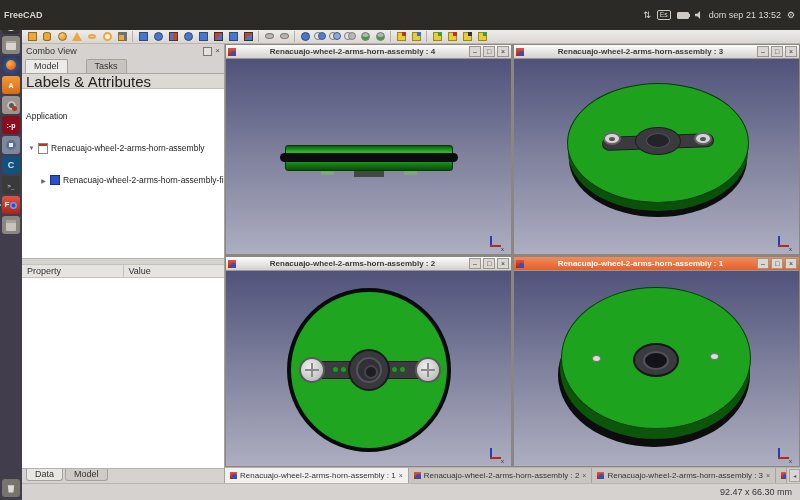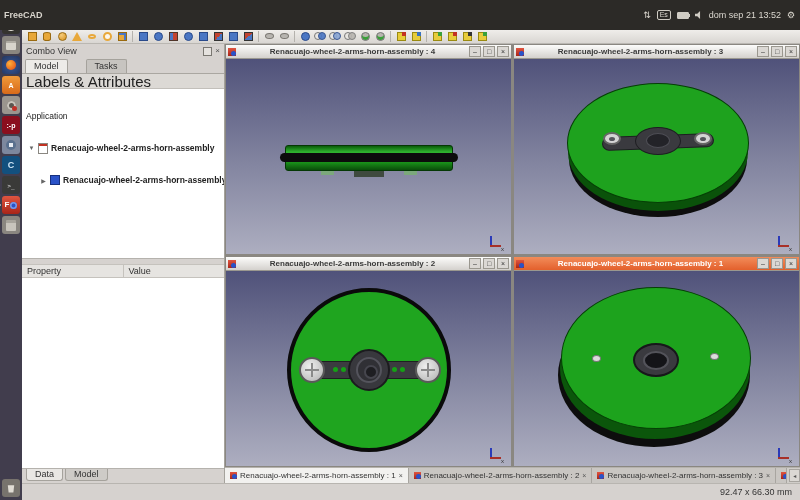--- a/index.html
+++ b/index.html
@@ -112,21 +112,21 @@
         border-bottom:none;border-radius:2px 2px 0 0;line-height:11px;}
   .ctab.active{background:#edebe8;}
   .labels-hdr{height:14px;background:#dcd9d5;border-bottom:1px solid #c2bfba;font-size:15px;
               color:#222;display:flex;align-items:center;padding-left:4px;}
   .tree{height:168px;background:#fff;border-bottom:1px solid #b5b2ad;font-size:8.5px;color:#222;
         overflow:hidden;padding-top:1px;}
   .trow{display:flex;align-items:center;height:12px;gap:3px;white-space:nowrap;margin-top:20px;}
   .tw{width:7px;text-align:center;font-size:6px;color:#666;flex:none;}
   .tree-doc-ico{width:8px;height:9px;background:#fff;border:1px solid #8a8781;box-shadow:inset 0 2px 0 #c23222;flex:none;}
   .tree-part-ico{width:8px;height:8px;background:#2a52c8;border:1px solid #16307e;flex:none;}
-  .tlabel-b{font-weight:bold;}
+  .tlabel-b{font-weight:normal;}
   .splitter{height:5px;background:#d6d2cf;}
   .prop-hdr{height:14px;display:flex;background:#e6e4e1;border:1px solid #c5c2bd;border-left:none;border-right:none;
             font-size:9px;color:#333;box-sizing:border-box;}
   .prop-hdr .ph{flex:1;display:flex;align-items:center;padding-left:5px;border-right:1px solid #c5c2bd;}
   .prop-body{flex:1;background:#fff;border-bottom:1px solid #b5b2ad;}
   .combo-btabs{height:14px;display:flex;align-items:flex-start;padding-left:4px;gap:2px;}
   .btab{padding:0 8px;font-size:9px;color:#333;background:#cecbc7;border:1px solid #a5a29c;border-top:none;
         border-radius:0 0 3px 3px;line-height:11px;}
   .btab.active{background:#e9e7e4;}
   

